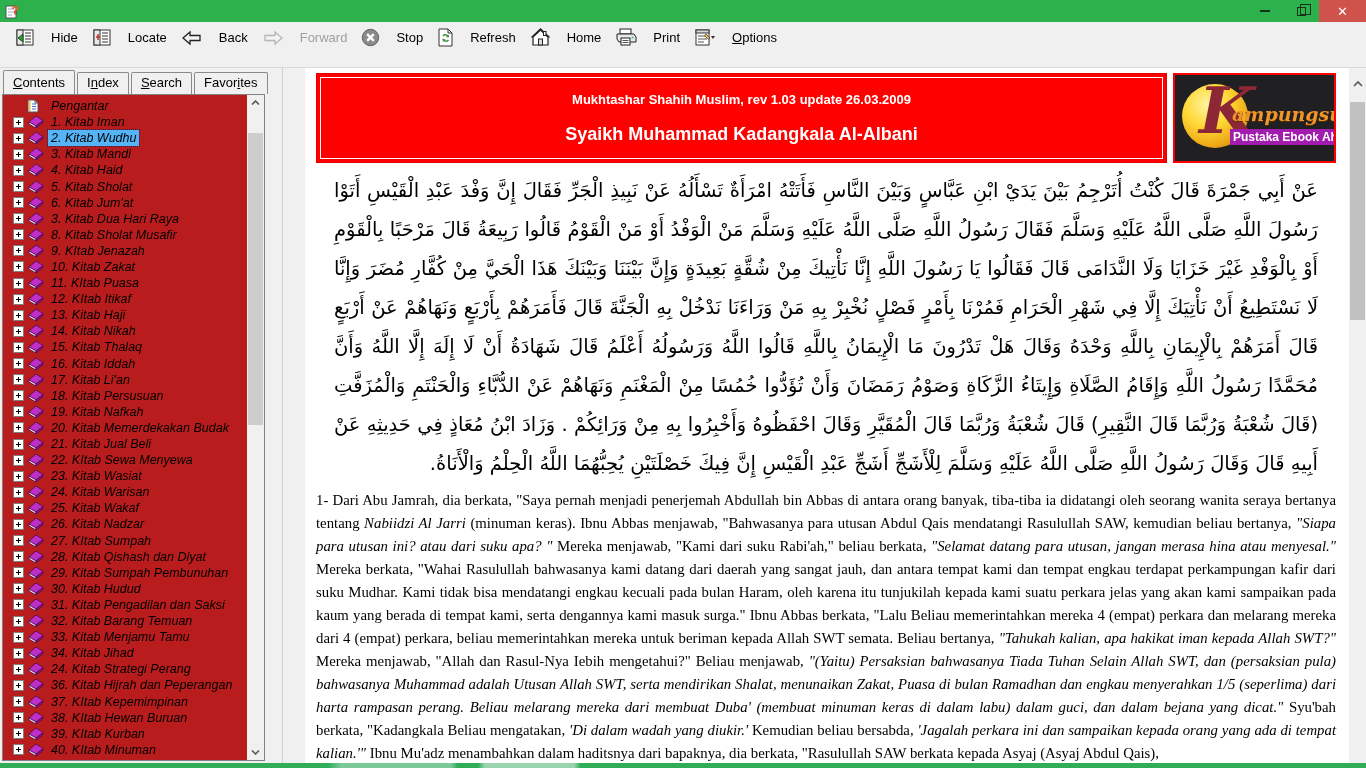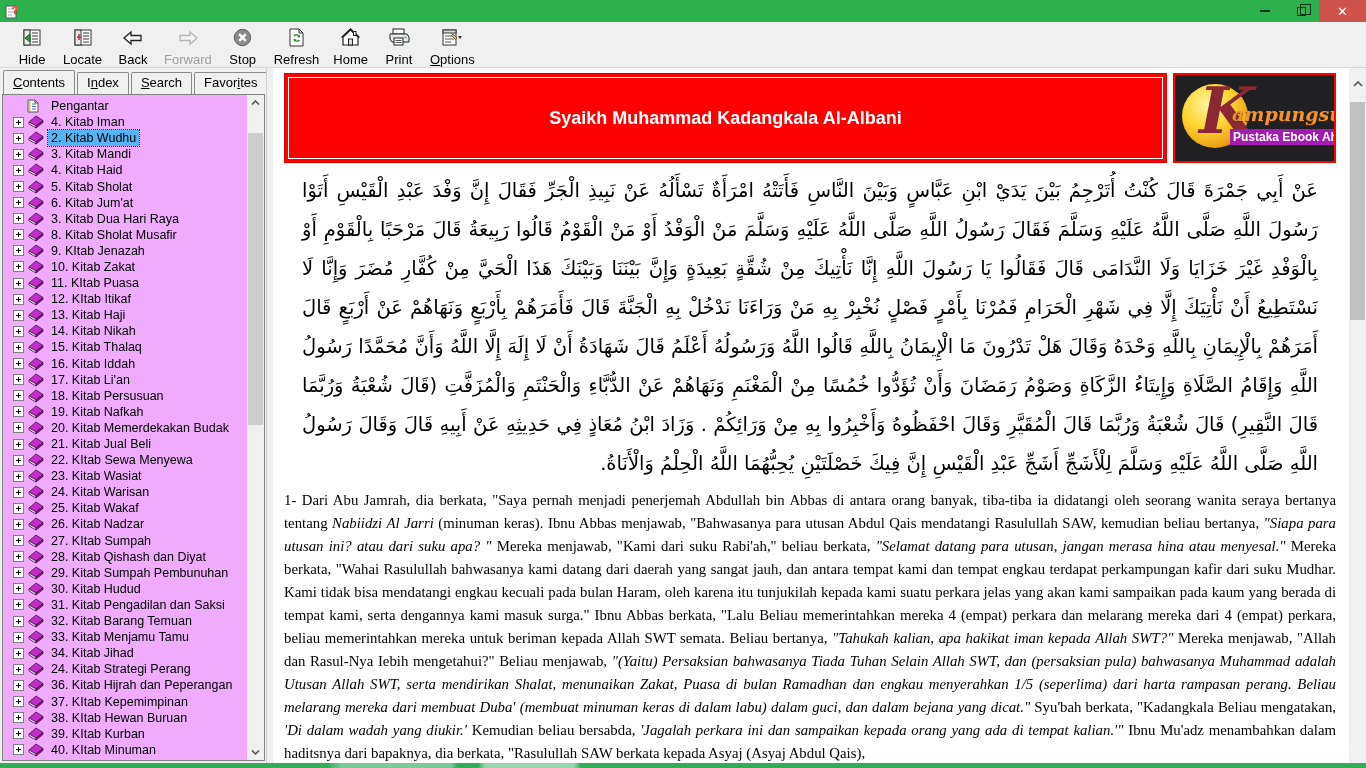--- a/index.html
+++ b/index.html
@@ -13,34 +13,34 @@
   .title-text { position:absolute; left:0; right:0; text-align:center; font-size:13px; color:#1e2a1e; }
   .win-controls { margin-left:auto; display:flex; height:22px; z-index:2; }
   .win-btn { width:36px; height:22px; display:flex; align-items:center; justify-content:center; }
   .min-glyph { width:10px; height:2px; background:#173317; }
   .restore-glyph { width:9px; height:9px; border:1px solid #173317; position:relative; background:transparent; }
   .restore-glyph::before { content:''; position:absolute; left:2px; top:-4px; width:9px; height:9px; border:1px solid #173317; border-left-width:1px; }
   .close-btn { width:47px; background:#cf524b; color:#fff; font-size:13px; }
 
   
   .toolbar { height:46px; background:#f0f0f0; border-bottom:1px solid #d9d9d9; display:flex; align-items:flex-start; padding:4px 0 0 8px; flex:none; }
-  .tbtn { min-width:48px; padding:1px 7px; display:flex; flex-direction:column; align-items:center; gap:4px; font-size:13px; color:#000; }
+  .tbtn { min-width:48px; padding:1px 7px; display:flex; flex-direction:row; align-items:center; gap:16px; font-size:13px; color:#000; }
   .tbtn .ticon { height:21px; display:flex; align-items:center; justify-content:center; }
   .tbtn.disabled { color:#a0a0a0; }
   .accel { text-decoration:underline; }
 
   
-  .main { flex:1; display:flex; min-height:0; }
+  .main { flex:1; display:flex; min-height:0;gap:16px; }
 
   
   .left-pane { width:266px; flex:none; display:flex; flex-direction:column; background:#f0f0f0; }
   .tabs { height:26px; display:flex; align-items:flex-end; padding-left:3px; flex:none; }
   .tab { font-size:13px; padding:2px 9px 3px; border:1px solid #8a8a8a; border-bottom:none; border-radius:2px 2px 0 0; background:#f0f0f0; margin-right:2px; height:22px; white-space:nowrap; }
   .tab.active { height:24px; padding-top:4px; z-index:2; }
-  .tree-wrap { flex:1; margin:0 1px 2px 2px; background:#f0abfc; border:1px solid #828282; position:relative; overflow:hidden; }
+  .tree-wrap { flex:1; margin:0 1px 2px 2px; background:#b91c1c; border:1px solid #828282; position:relative; overflow:hidden;font-style:italic; }
   .tree { padding:3px 0 0 3px; font-size:12.5px; }
   .tree-row { display:flex; align-items:center; height:16.1px; white-space:nowrap; }
   .plus-box { width:11px; height:11px; border:1px solid #7f7f7f; background:#fff; margin:0 3px 0 7px; position:relative; flex:none; }
   .plus-box::before { content:''; position:absolute; left:2px; right:2px; top:4px; height:1px; background:#000; }
   .plus-box::after  { content:''; position:absolute; top:2px; bottom:2px; left:4px; width:1px; background:#000; }
   .tree-ico { width:17px; height:14px; flex:none; margin-right:4px; }
   .tree-label { padding:1px 3px; color:#000; }
   .tree-label.selected { background:#55b4f6; outline:1px dotted #27275f; }
 
   
@@ -246,21 +246,21 @@
             <div class="tree-row">
     <span class="plus-box"></span>
     <span class="tree-ico book-ic">
       <svg width="17" height="14" viewBox="0 0 17 14">
         <polygon points="2,7 9,1 16,5.5 9,11" fill="#c02ec9" stroke="#4a0a4e" stroke-width="0.8"></polygon>
         <polygon points="2,7 9,11 9,13 2,9" fill="#ffffff" stroke="#4a0a4e" stroke-width="0.8"></polygon>
         <polygon points="9,11 16,5.5 16,7.5 9,13" fill="#8a1691" stroke="#4a0a4e" stroke-width="0.8"></polygon>
       </svg>
     </span>
 
-    <span class="tree-label">4. Kitab Iman</span>
+    <span class="tree-label">1. Kitab Iman</span>
   </div>
             <div class="tree-row">
     <span class="plus-box"></span>
     <span class="tree-ico book-ic">
       <svg width="17" height="14" viewBox="0 0 17 14">
         <polygon points="2,7 9,1 16,5.5 9,11" fill="#c02ec9" stroke="#4a0a4e" stroke-width="0.8"></polygon>
         <polygon points="2,7 9,11 9,13 2,9" fill="#ffffff" stroke="#4a0a4e" stroke-width="0.8"></polygon>
         <polygon points="9,11 16,5.5 16,7.5 9,13" fill="#8a1691" stroke="#4a0a4e" stroke-width="0.8"></polygon>
       </svg>
     </span>
@@ -739,20 +739,21 @@
         </div>
       </div>
     </div>
 
     <div class="splitter"></div>
 
     <div class="right-pane">
 
       <div class="header-row">
         <div class="banner">
+          <div class="banner-line1">Mukhtashar Shahih Muslim, rev 1.03 update 26.03.2009</div>
           <div class="banner-line2">Syaikh Muhammad Kadangkala Al-Albani</div>
         </div>
         <div class="logo-box">
           <div class="logo-sphere"></div>
           <div class="logo-k">K</div>
           <div class="logo-word">ampungsunnah</div>
           <div class="logo-sub">Pustaka Ebook Ahlussunnah</div>
         </div>
       </div>
 

